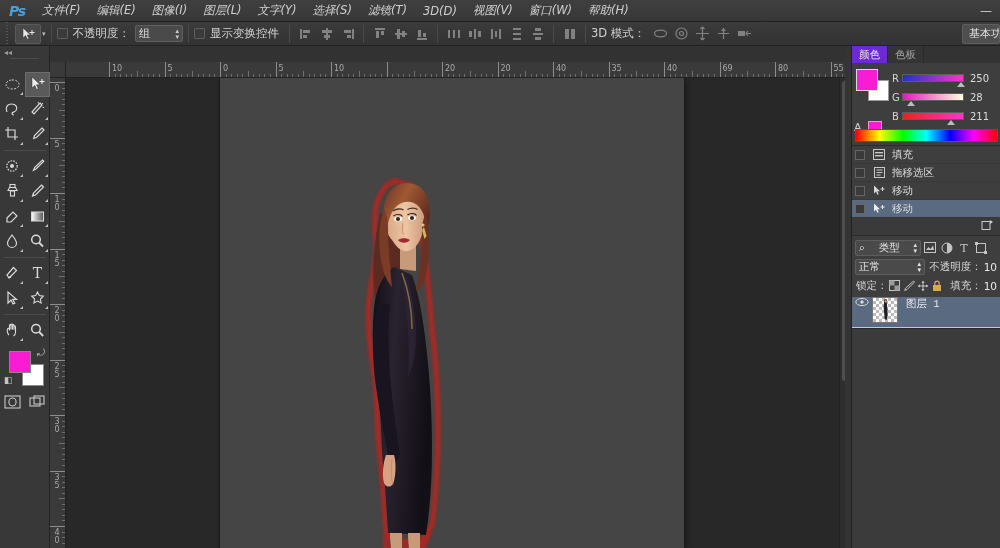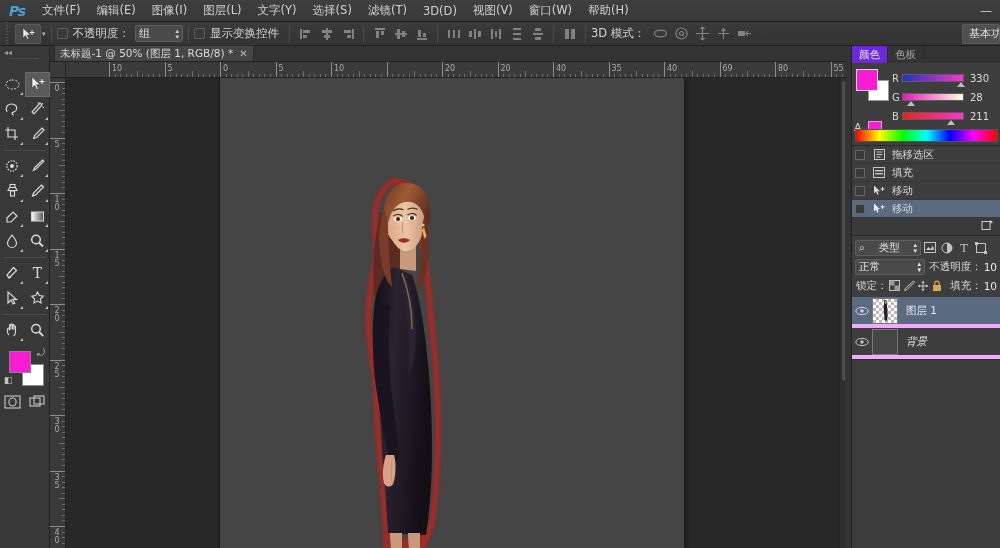--- a/index.html
+++ b/index.html
@@ -21,21 +21,21 @@
     border-bottom:1px solid #222;
     display:flex; align-items:center;
   }
   #ps-logo {
     width:34px; height:22px; display:flex; align-items:center; justify-content:center;
     font-weight:bold; font-size:14px; color:#4a9fd8; font-style:italic;
     letter-spacing:-1px;
   }
   .menu-item {
     height:22px; padding:0 8px; display:flex; align-items:center;
-    font-size:11.5px; color:#d0d0d0; white-space:nowrap; cursor:default;
+    font-size:11.5px; color:#d0d0d0; white-space:nowrap; cursor:default;font-style:italic;
   }
   #win-btns { margin-left:auto; display:flex; height:22px; }
   .win-btn { width:28px; height:22px; display:flex; align-items:center; justify-content:center;
              color:#cfcfcf; font-size:12px; }
 
   
   #optionsbar {
     position:absolute; left:0; top:22px; width:1000px; height:24px;
     background:linear-gradient(#3b3b3b,#333);
     border-bottom:1px solid #222;
@@ -199,21 +199,21 @@
      color:#bdbdbd; font-size:11px; }
   .blend-sel {
     height:16px; width:88px; background:#4a4a4a; border:1px solid #5d5d5d; border-radius:2px;
     display:flex; align-items:center; padding:0 3px; font-size:10.5px; color:#e8e8e8;
     justify-content:space-between;
   }
   .mini-lbl { font-size:10.5px; color:#d8d8d8; margin-left:4px; white-space:nowrap;}
   .mini-val { font-size:10.5px; color:#e8e8e8; margin-left:2px;}
   .lock-ic { width:15px;height:15px;display:flex;align-items:center;justify-content:center;color:#c4c4c4;font-size:10px;}
   #layer-list { background:#3e3e3e; }
-  .layer-item { height:31px; display:flex; align-items:center; border-bottom:4px solid #f0abfc; }
+  .layer-item { height:31px; display:flex; align-items:flex-start; border-bottom:1px solid #f0abfc;font-family:Liberation Mono, monospace; }
   .layer-item.sel { background:#5a6a80; }
   .eye { width:20px; display:flex; align-items:center; justify-content:center; color:#cfcfcf; flex:none;}
   .lthumb { width:26px;height:26px; background:#555; border:1px solid #777; flex:none; position:relative; overflow:hidden;}
   .lname { font-size:10.5px; color:#e6e6e6; margin-left:8px; }
   .lname.bg { font-style:italic; }
   .checker {
     position:absolute; inset:0;
     background-image:
       linear-gradient(45deg,#bbb 25%,transparent 25%,transparent 75%,#bbb 75%),
       linear-gradient(45deg,#bbb 25%,transparent 25%,transparent 75%,#bbb 75%);
@@ -553,26 +553,20 @@
       </div>
       <div class="qmcell">
         <svg width="17" height="14">
             <rect x="1" y="3" width="10" height="8" fill="none" stroke="#c8c8c8" stroke-width="1.1"></rect>
             <rect x="5" y="1" width="10" height="8" fill="none" stroke="#c8c8c8" stroke-width="1.1"></rect>
           </svg>
       </div>
     </div>
   </div>
 
-  <div id="tabstrip">
-    <div id="doc-tab">
-      <span>未标题-1 @ 50% (图层 1, RGB/8) *</span>
-      <span class="x">✕</span>
-    </div>
-  </div>
 
   <div id="ruler-corner"></div>
   <div id="ruler-h">
       <div class="rt" style="left: 43px; top: 0px; width: 1px; height: 16px;"></div>
       <div class="rlabel" style="left: 46px; top: 3px;">10</div>
       <div class="rt" style="left: 48.55px; height: 3px; bottom: 0px; top: auto; width: 1px; background: rgb(111, 111, 111);"></div>
       <div class="rt" style="left: 54.1px; height: 3px; bottom: 0px; top: auto; width: 1px; background: rgb(111, 111, 111);"></div>
       <div class="rt" style="left: 59.65px; height: 3px; bottom: 0px; top: auto; width: 1px; background: rgb(111, 111, 111);"></div>
       <div class="rt" style="left: 65.2px; height: 3px; bottom: 0px; top: auto; width: 1px; background: rgb(111, 111, 111);"></div>
       <div class="rt" style="left: 70.75px; height: 6px; bottom: 0px; top: auto; width: 1px; background: rgb(111, 111, 111);"></div>
@@ -925,21 +919,21 @@
         <div id="cp-sw">
           <div id="cp-bg"></div>
           <div id="cp-fg" style="background: rgb(250, 28, 211);"></div>
         </div>
 
         <div class="ch-row" style="top:8px">
           <span class="ch-lbl">R</span>
           <span class="ch-slider" style="background:linear-gradient(to right,#1e33c8,#ff33cc)">
             <span class="ch-knob" style="left:54px"></span>
           </span>
-          <span class="ch-val">330</span>
+          <span class="ch-val">250</span>
         </div>
 
         <div class="ch-row" style="top:27px">
           <span class="ch-lbl">G</span>
           <span class="ch-slider" style="background:linear-gradient(to right,#e41ab8,#ffffe0)">
             <span class="ch-knob" style="left:4px"></span>
           </span>
           <span class="ch-val">28</span>
         </div>
 
@@ -952,42 +946,42 @@
         </div>
 
         <span id="alpha-ic">A</span>
         <span id="alpha-sw" style="background: rgb(250, 28, 211);"></span>
         <div id="spectrum"></div>
       </div>
     </div>
 
     <div class="panel">
       <div id="hist-body">
+        <div class="hist-row">
+          <span class="hist-box"></span>
+          <span class="hist-ic">
+            <svg width="12" height="11">
+                <rect x="0.5" y="0.5" width="11" height="10" fill="none" stroke="#c8c8c8"></rect>
+                <rect x="2" y="3" width="8" height="1.4" fill="#c8c8c8"></rect>
+                <rect x="2" y="6" width="8" height="1.4" fill="#c8c8c8"></rect>
+              </svg>
+          </span>
+          <span class="hist-lbl">填充</span>
+        </div>
         <div class="hist-row">
           <span class="hist-box"></span>
           <span class="hist-ic">
             <svg width="11" height="11">
                 <rect x="0.5" y="0.5" width="10" height="10" fill="none" stroke="#c8c8c8"></rect>
                 <rect x="2.5" y="2.5" width="6" height="1" fill="#c8c8c8"></rect>
                 <rect x="2.5" y="5" width="6" height="1" fill="#c8c8c8"></rect>
                 <rect x="2.5" y="7.5" width="4" height="1" fill="#c8c8c8"></rect>
               </svg>
           </span>
           <span class="hist-lbl">拖移选区</span>
-        </div>
-        <div class="hist-row">
-          <span class="hist-box"></span>
-          <span class="hist-ic">
-            <svg width="12" height="11">
-                <rect x="0.5" y="0.5" width="11" height="10" fill="none" stroke="#c8c8c8"></rect>
-                <rect x="2" y="3" width="8" height="1.4" fill="#c8c8c8"></rect>
-                <rect x="2" y="6" width="8" height="1.4" fill="#c8c8c8"></rect>
-              </svg>
-          </span>
-          <span class="hist-lbl">填充</span>
         </div>
         <div class="hist-row">
           <span class="hist-box"></span>
           <span class="hist-ic">
             <svg width="13" height="11">
                 <path d="M1 0.5 L1 8.5 L3 6.5 L4.4 9.8 L5.7 9.2 L4.4 6.2 L7 6.2 Z" fill="#d8d8d8"></path>
                 <path d="M9.5 2 v4 M7.6 4 h4" stroke="#d8d8d8" stroke-width="1"></path>
               </svg>
           </span>
           <span class="hist-lbl">移动</span>
@@ -1103,26 +1097,16 @@
                        C28 232 26 262 30 292 C33 318 34 344 36 366 L44 378 L70 380 L82 362
                        C86 330 88 296 88 268 C88 232 86 196 82 166 C80 140 78 112 74 90
                        C72 64 70 34 60 22 Z" fill="#221c28"></path>
               <ellipse cx="55" cy="55" rx="20" ry="26" fill="#c79a79"></ellipse>
               <path d="M34 56 C32 30 44 18 57 18 C72 18 80 32 80 52 C80 62 76 70 74 74
                        C74 52 70 42 62 38 C52 34 42 42 38 56 Z" fill="#7a3c27"></path>
             </svg>
           </span>
           <span class="lname">图层 1</span>
         </div>
-        <div class="layer-item">
-          <span class="eye">
-            <svg width="14" height="10">
-                <ellipse cx="7" cy="5" rx="6.2" ry="3.6" fill="none" stroke="#c4c4c4"></ellipse>
-                <circle cx="7" cy="5" r="1.7" fill="#c4c4c4"></circle>
-              </svg>
-          </span>
-          <span class="lthumb" style="background:#454545"></span>
-          <span class="lname bg">背景</span>
-        </div>
       </div>
     </div>
   </div>
 </div>
 
 </body></html>

